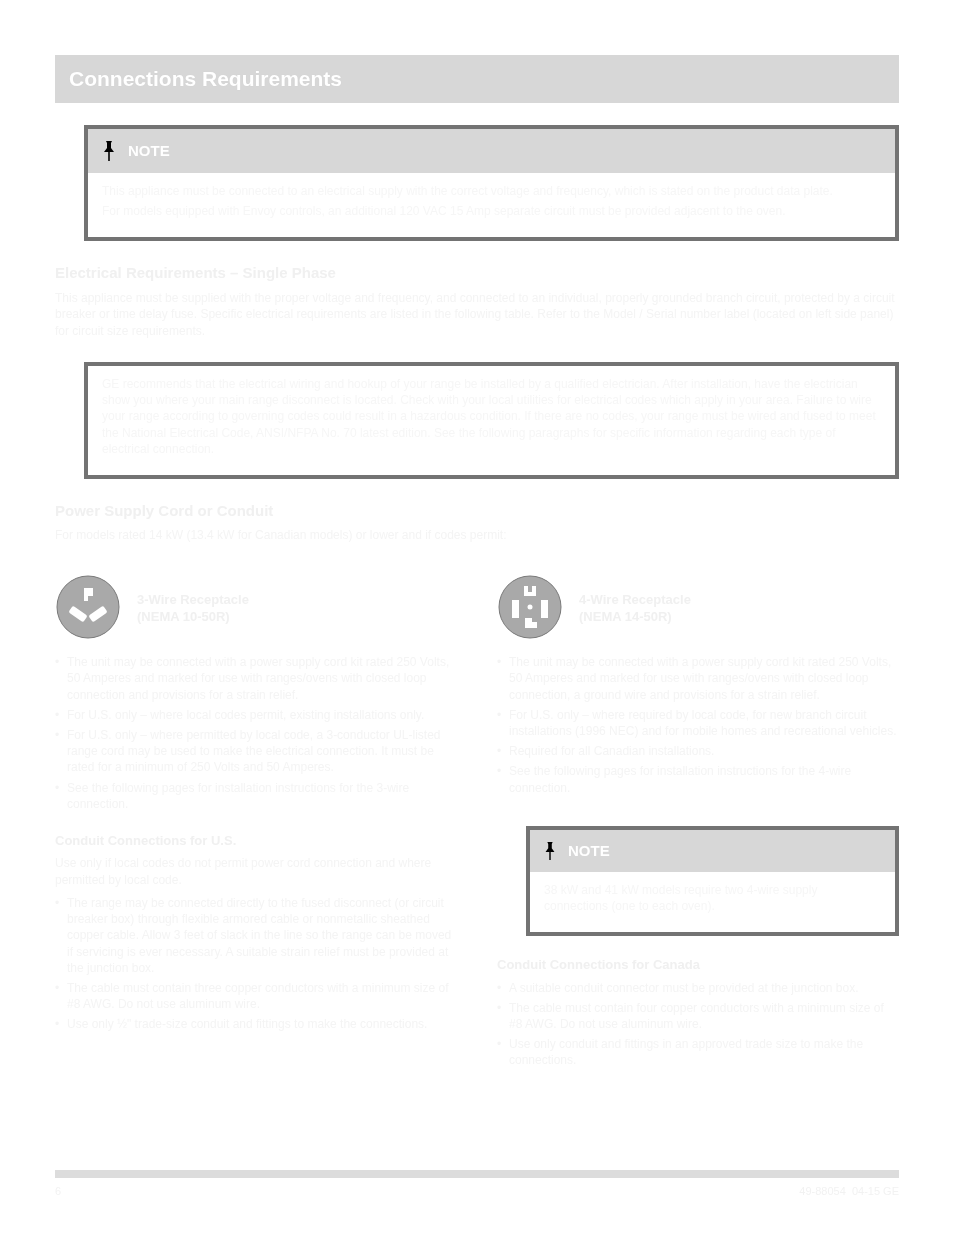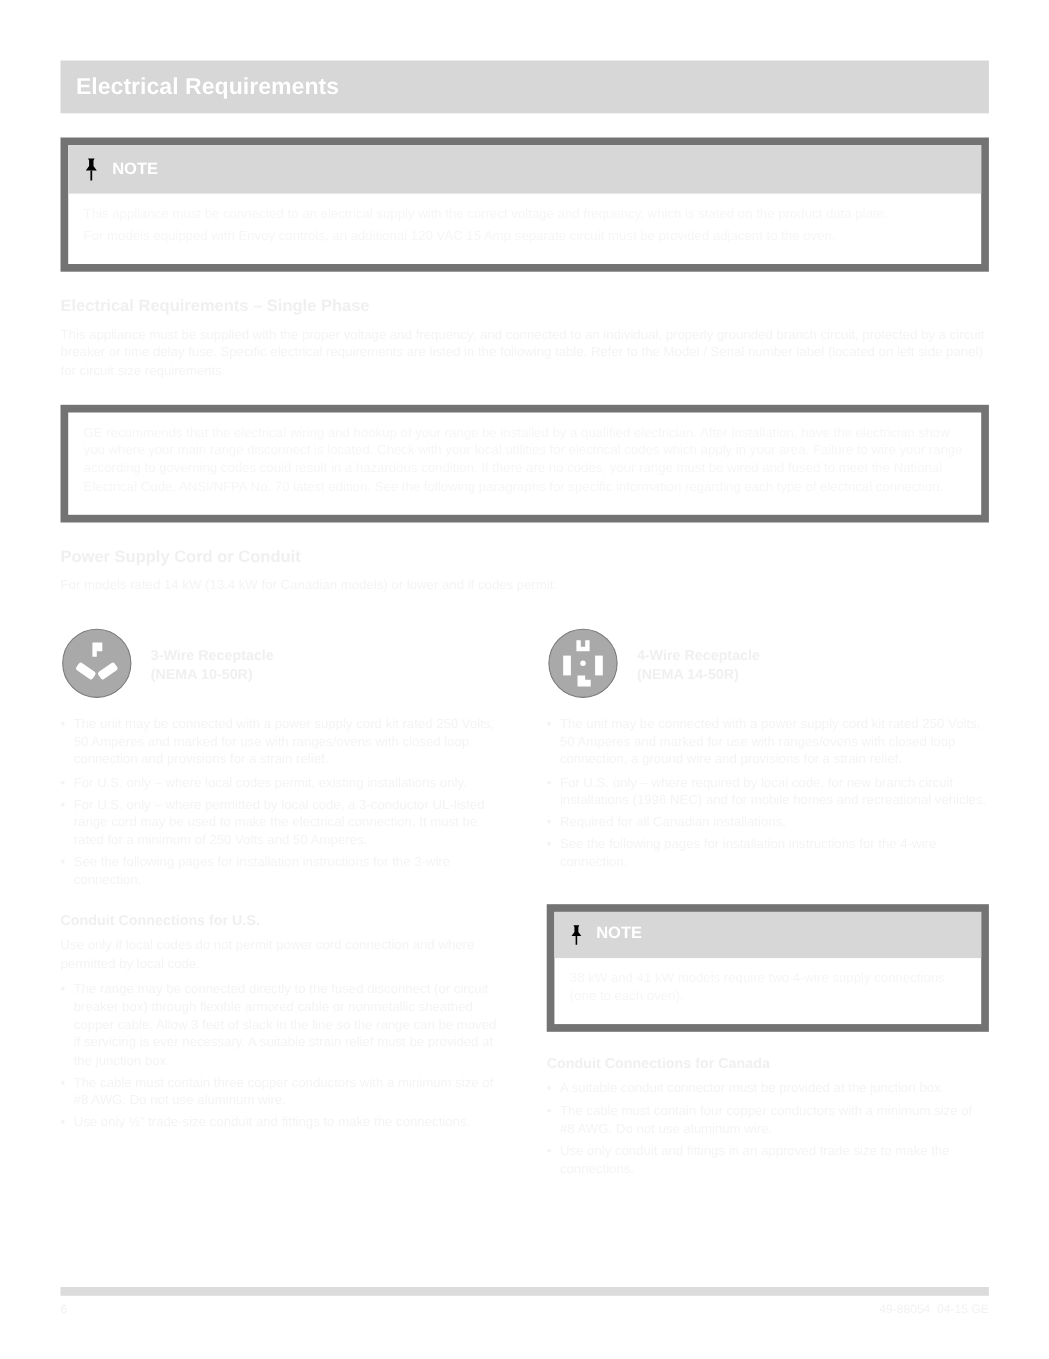--- a/index.html
+++ b/index.html
@@ -24,22 +24,23 @@
     padding: 0 14px;
     margin-bottom: 22px;
   }
   .banner .title {
     font-size: 21px;
     font-weight: bold;
     color: #fff;
     text-shadow: 0 0 1px #ccc;
   }
   .callout {
-    border: 7px solid #737373;
+    border: 4px solid #737373;
     margin-bottom: 18px;
+    margin-left: 29px;
   }
   .callout-header {
     background: #d7d7d7;
     display: flex;
     align-items: center;
     padding: 10px 12px;
     gap: 10px;
   }
   .callout-header .label {
     color: #fff;
@@ -137,21 +138,21 @@
     color: #f2f2f2;
     font-size: 11px;
   }
 </style>
 </head>
 <body>
 
 <div class="page">
 
   <div class="banner">
-    <span class="title">Electrical Requirements</span>
+    <span class="title">Connections Requirements</span>
   </div>
 
   <div class="callout">
     <div class="callout-header">
       <span class="pin-icon">
         <svg width="18" height="24" viewBox="0 0 18 24">
           <path d="M6 2 L12 2 L11 4 L11 9 L14 13 L4 13 L7 9 L7 4 Z" fill="#000"></path>
           <path d="M9 13 L9 22" stroke="#000" stroke-width="1.6"></path>
         </svg>
       </span>

